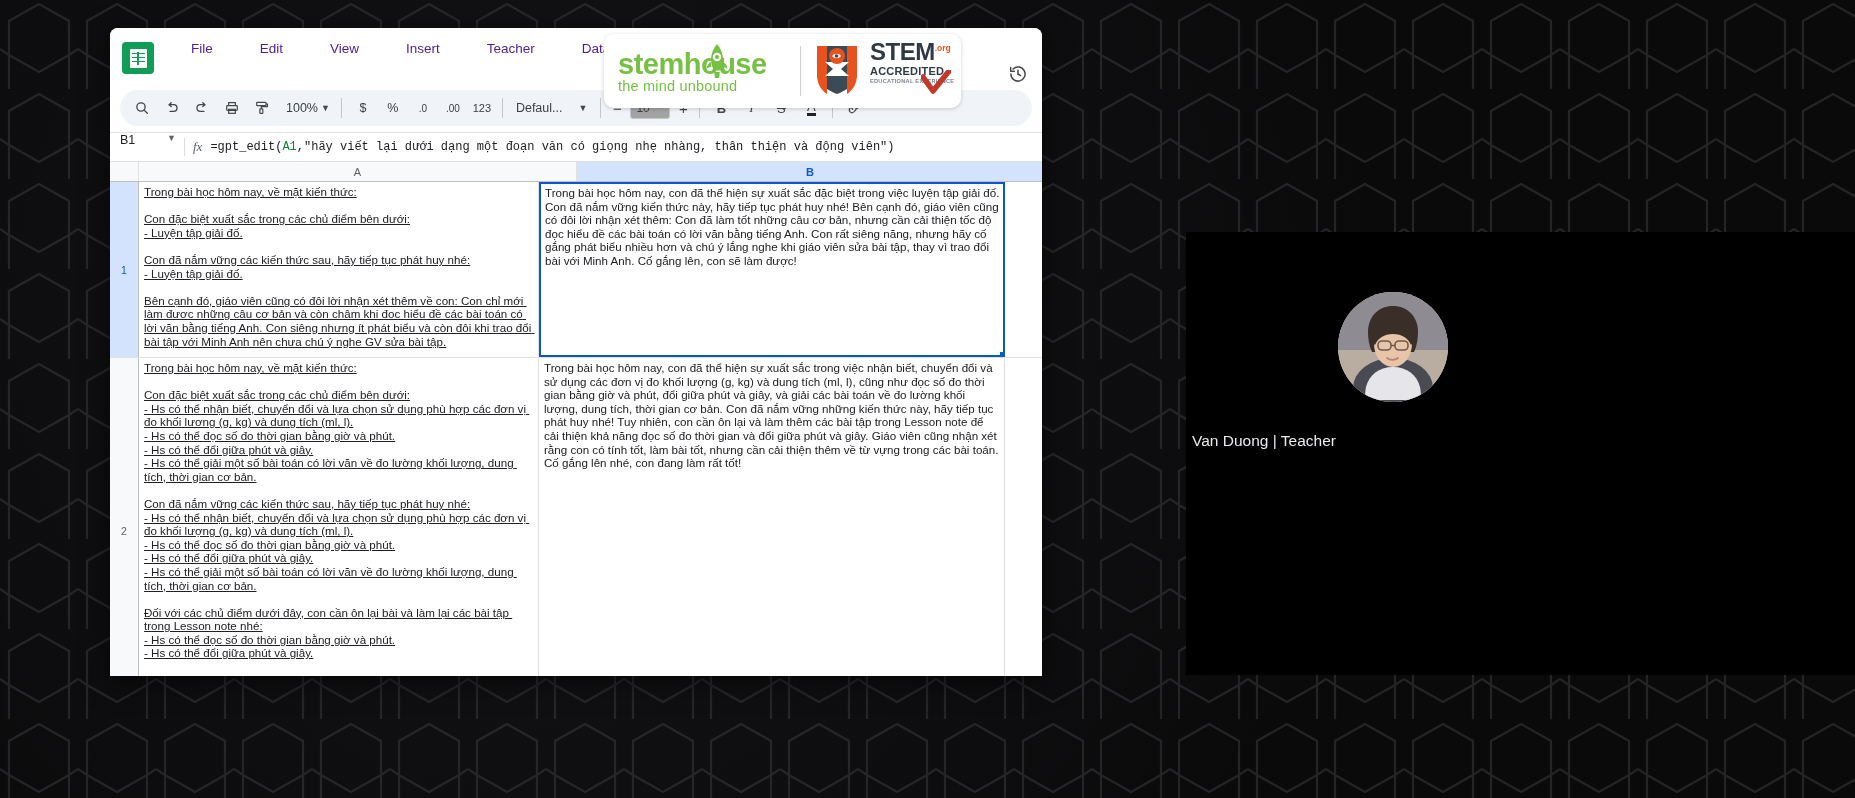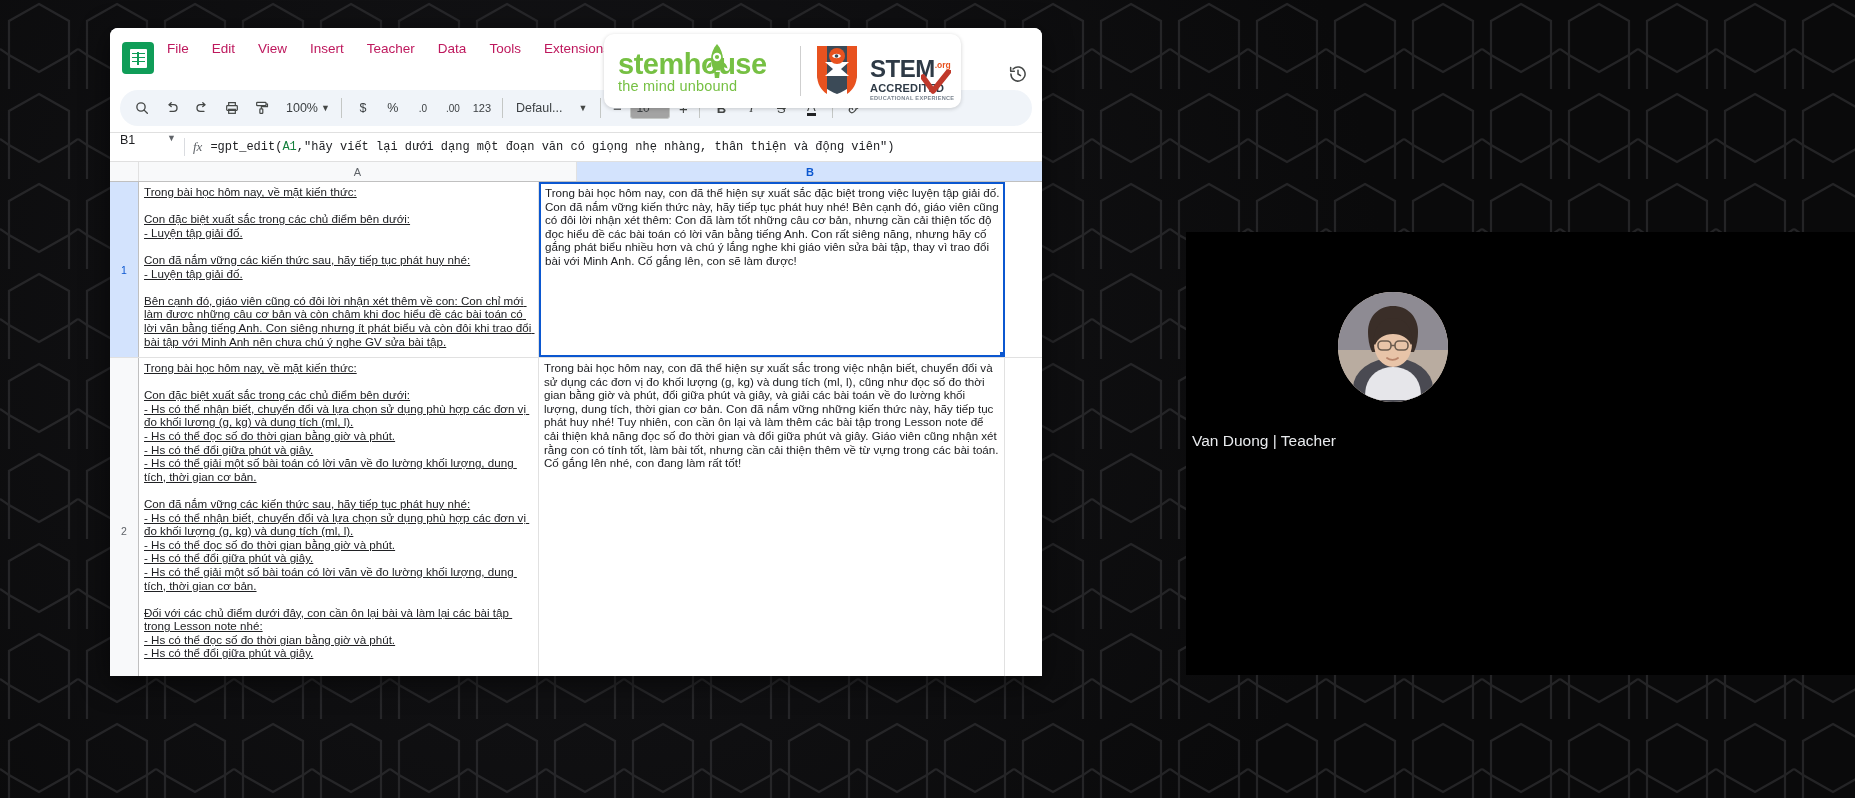--- a/index.html
+++ b/index.html
@@ -50,21 +50,21 @@
     box-shadow:0 4px 0 #0f9d58,0 8px 0 #0f9d58;
   }
   .doc-logo .sheet-glyph:after{
     content:"";position:absolute;left:7.5px;top:3px;width:1.6px;height:13px;background:#0f9d58;
   }
   .title-row{margin-left:42px;display:flex;align-items:center;gap:10px;height:28px;}
   .doc-title{font-size:18px;color:#202124;letter-spacing:.1px;}
   .hdr-icon{color:#5f6368;display:inline-flex;align-items:center;cursor:pointer;}
   .hdr-icon svg{display:block;}
   .menu-row{margin-left:42px;display:flex;gap:17px;height:24px;align-items:center;}
-  .menu-item{font-size:13.5px;color:#be185d;cursor:pointer;padding:2px 3px;border-radius:4px;}
+  .menu-item{font-size:13.5px;color:#4c1d95;cursor:pointer;padding:2px 3px;border-radius:4px;margin-left:24px;}
   .history-btn{
     position:absolute;right:14px;top:36px;color:#444746;cursor:pointer;
   }
 
   
   .toolbar{
     height:36px;margin:0 10px;background:#f0f4f9;border-radius:20px;
     display:flex;align-items:center;gap:2px;padding:0 8px;box-sizing:border-box;
     position:relative;
   }
@@ -163,21 +163,21 @@
   }
   .brand-word{
     font-size:29px;font-weight:bold;color:#76c043;letter-spacing:-.5px;
     line-height:30px;position:relative;display:inline-block;
   }
   .brand-tag{
     font-size:14.5px;color:#76c043;letter-spacing:.2px;margin-top:-1px;
   }
   .rocket-svg{position:absolute;left:85px;top:-7px;}
   .brand-vsep{width:1px;height:50px;background:#cfcfcf;flex:none;margin:0 10px 0 0;}
-  .accred{display:flex;align-items:flex-end;gap:7px;}
+  .accred{display:flex;align-items:flex-start;gap:7px;}
   .stemtext{line-height:1.0;}
   .stemtext .l1{font-size:24px;font-weight:bold;color:#2e3a46;letter-spacing:-.5px;position:relative;}
   .stemtext .l1 .dotorg{font-size:8.5px;color:#e8521f;vertical-align:super;letter-spacing:0;}
   .stemtext .l2{font-size:11px;font-weight:bold;color:#2e3a46;letter-spacing:.2px;margin-top:2px;}
   .stemtext .l3{font-size:5.6px;font-weight:bold;color:#7b8590;letter-spacing:.3px;margin-top:2px;}
   .check-mark{position:absolute;right:10px;bottom:8px;}
 
   
   #video-tile{
     position:absolute;left:1186px;top:232px;width:669px;height:443px;

